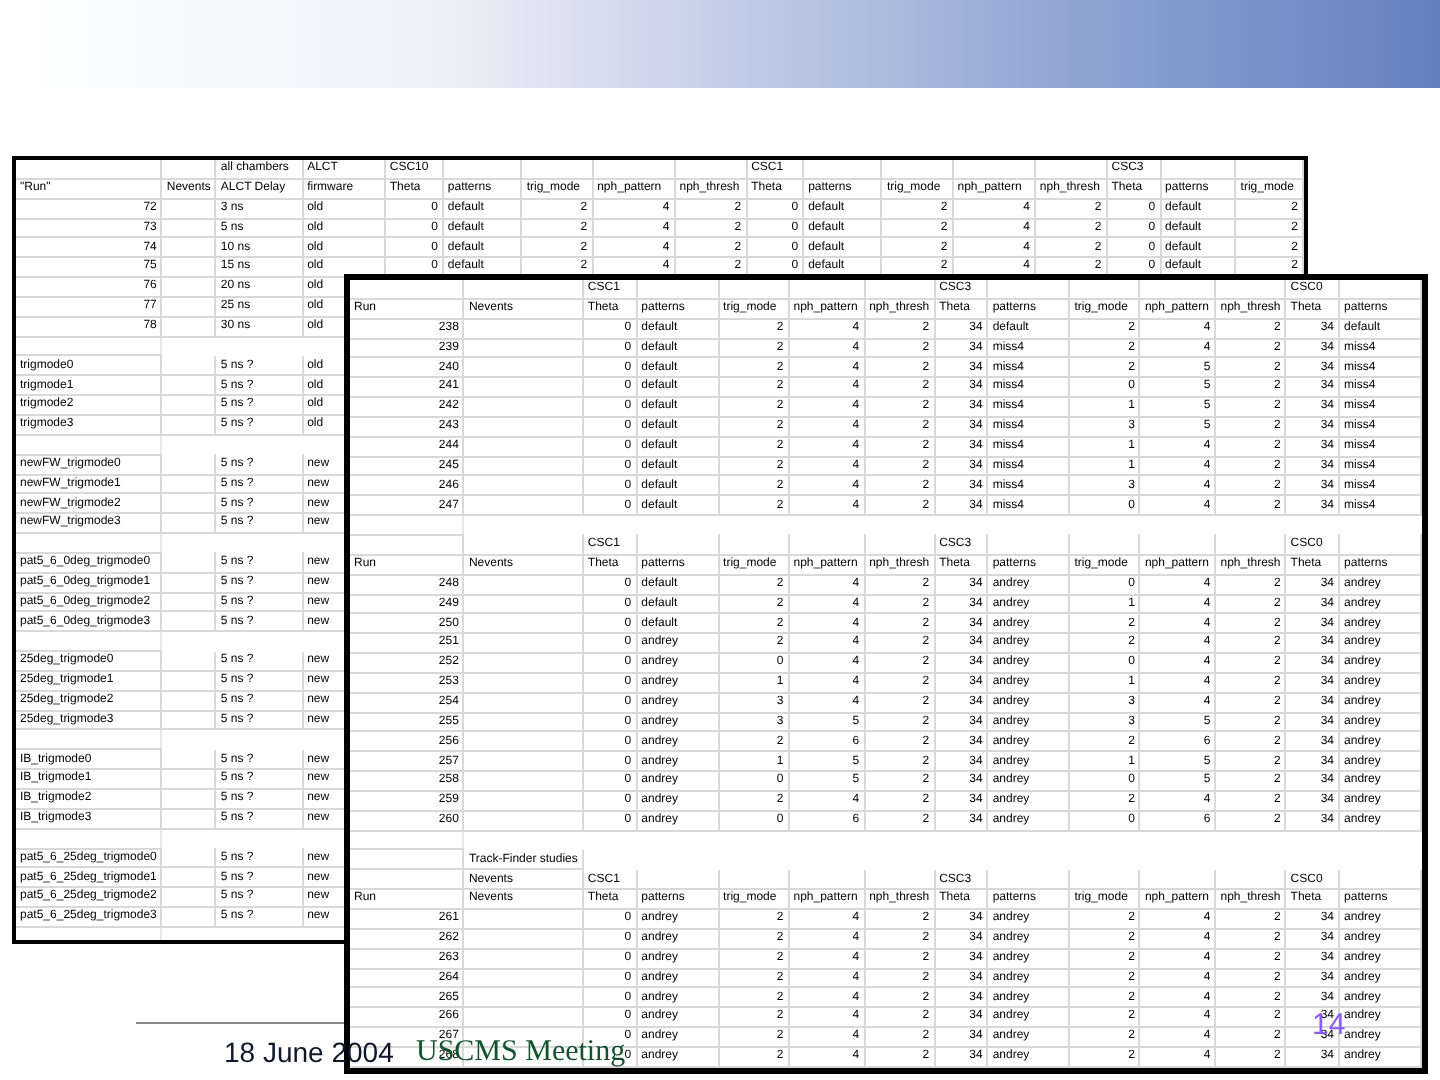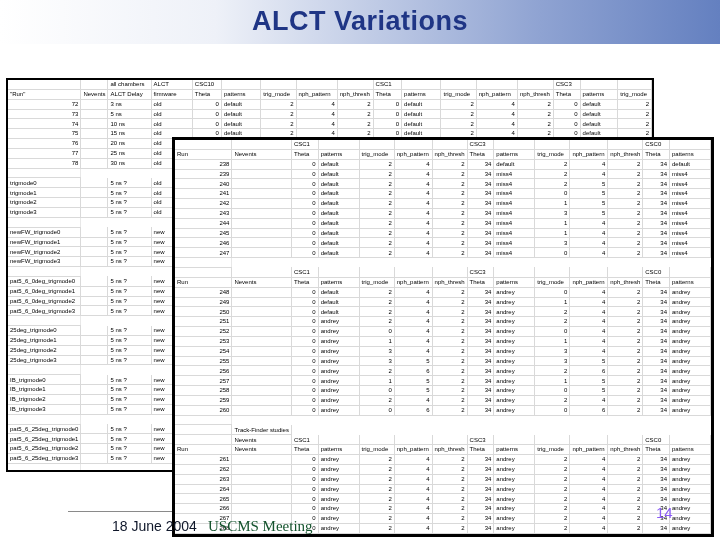--- a/index.html
+++ b/index.html
@@ -31,21 +31,20 @@
   table.grid tr.r-head td, table.grid tr.r-group td{overflow:visible;}
   table.grid tr.r-blank td{border-right:1px solid #e8e8e8;}
 </style>
 </head>
 <body>
 
 <div class="slide">
 
   <div class="hdr-strip"></div>
   <div class="hdr-band"></div>
-  <div class="slide-title">ALCT Variations</div>
 
 
   <div class="shot shot-back">
     <table class="grid">
       <colgroup>
         <col style="width:54px">
           <col style="width:26px">
           <col style="width:44px">
           <col style="width:44px">
         <col style="width:30px">

